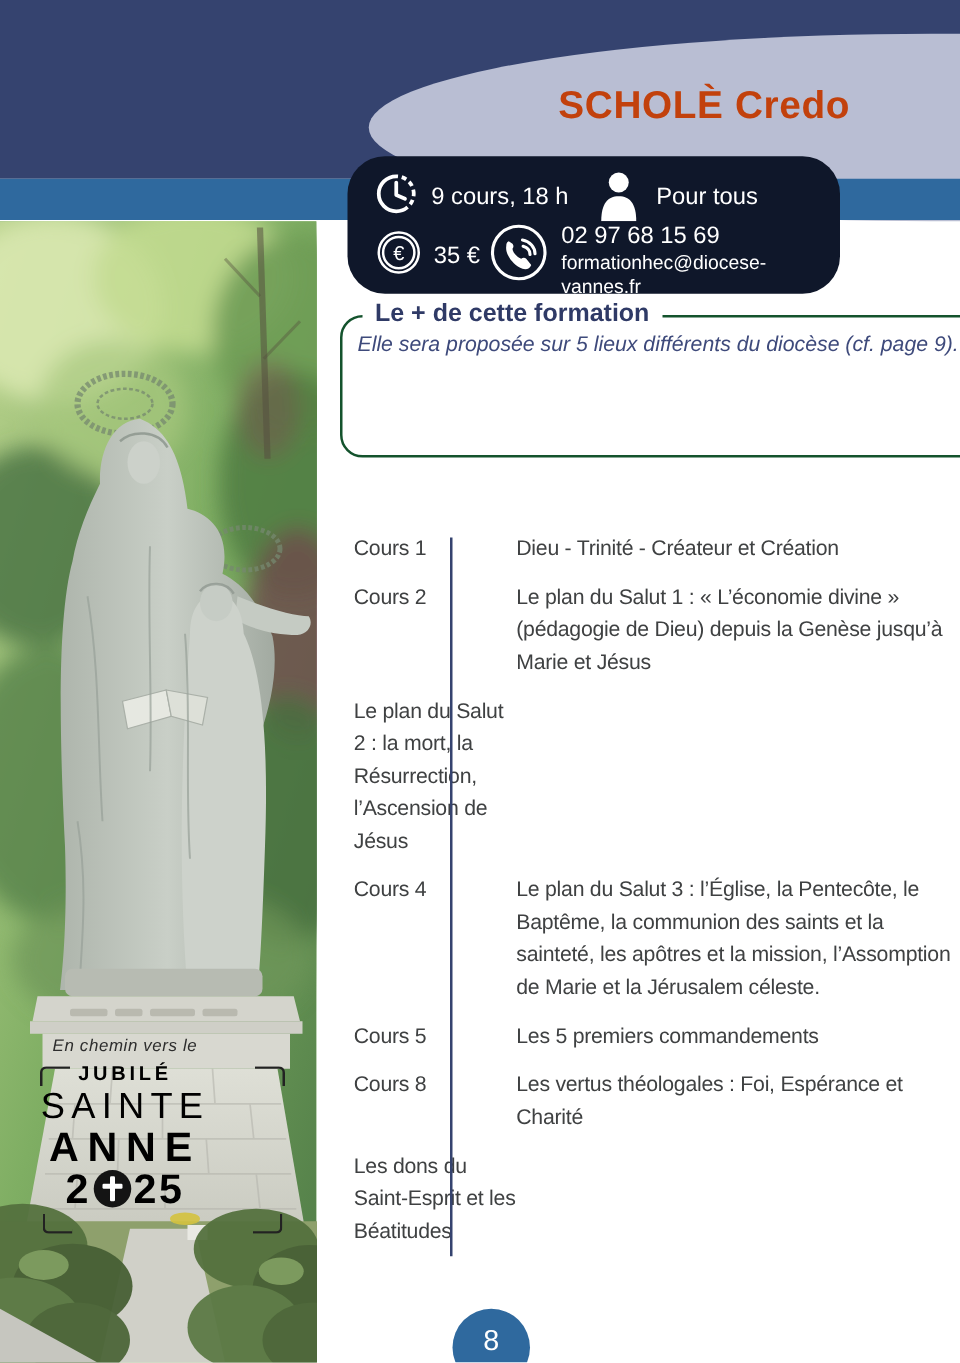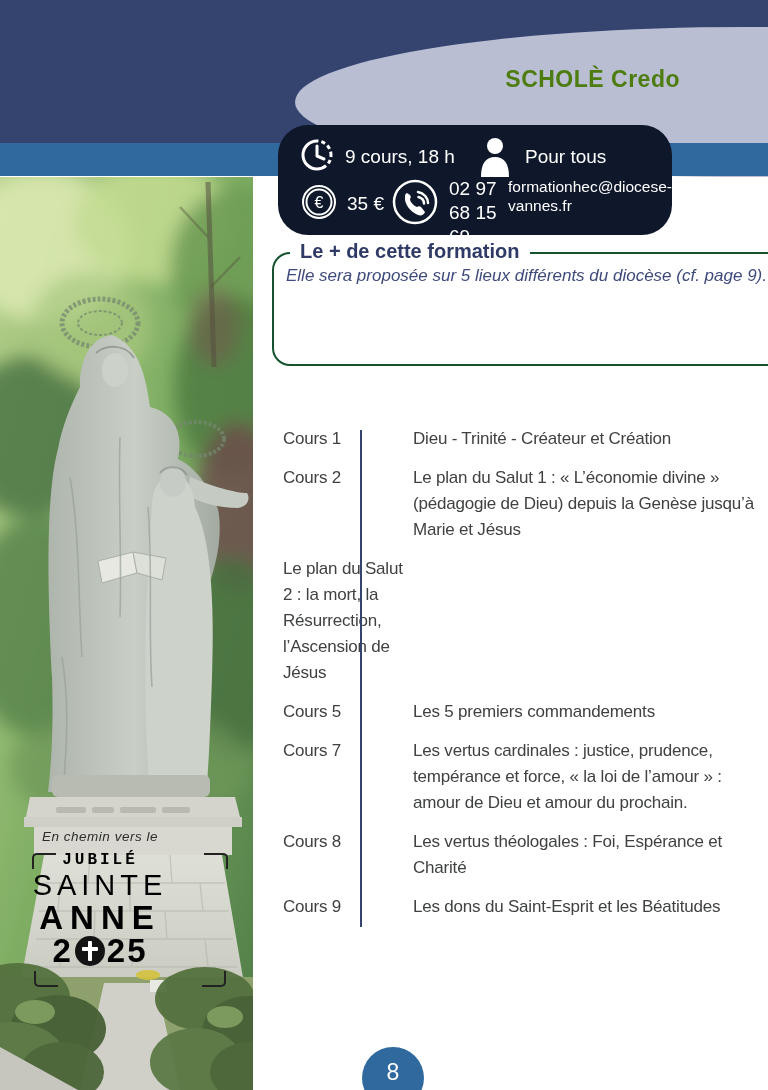--- a/index.html
+++ b/index.html
@@ -4,32 +4,32 @@
 <style>
   html,body{margin:0;padding:0;}
   body{font-family:"Liberation Sans",sans-serif;background:#ffffff;}
   .page{position:relative;width:768px;height:1090px;overflow:hidden;background:#ffffff;}
 
   
   .navy-header{position:absolute;left:0;top:0;width:768px;height:143px;background:#35436F;}
   .header-ellipse{position:absolute;left:295px;top:27px;width:900px;height:150px;border-radius:50%;background:#B9BED3;}
   .header-band{position:absolute;left:0;top:143px;width:768px;height:33px;background:#2F699E;}
   .page-title{position:absolute;left:430px;top:66px;width:250px;text-align:right;
-    font-size:23px;font-weight:700;letter-spacing:.5px;color:#4d7c0f;}
+    font-size:31px;font-weight:700;letter-spacing:.5px;color:#c2410c;}
 
   
   .info-box{position:absolute;left:278px;top:125px;width:394px;height:110px;background:#0f172a;
     border-radius:30px;color:#fff;z-index:5;}
   .ib-group{position:absolute;display:flex;align-items:center;gap:9px;}
   .ib-duration{left:20px;top:11px;}
   .ib-audience{left:196px;top:8px;}
   .ib-price{left:22px;top:58px;}
   .ib-contact{left:112px;top:52px;align-items:flex-start;}
   .ib-label{font-size:19px;white-space:nowrap;}
-  .contact-col{display:flex;flex-direction:row;line-height:1.25;}
+  .contact-col{display:flex;flex-direction:column;line-height:1.25;}
   .contact-col .phone{font-size:19px;}
   .contact-col .email{font-size:15.5px;}
   .icon-svg{display:block;}
 
   
   .formation-box{position:absolute;left:272px;top:252px;width:564px;height:114px;
     border:2px solid #14532d;border-radius:18px;box-sizing:border-box;z-index:4;background:transparent;}
   .formation-title{position:absolute;top:-14px;left:16px;background:#ffffff;padding:0 10px;
     font-size:20px;font-weight:700;color:#2F3A66;white-space:nowrap;}
   .formation-body{padding:9px 12px 0 12px;font-style:italic;color:#3E4A7B;font-size:17px;line-height:25px;}
@@ -48,21 +48,21 @@
     background:#2F699E;color:#ffffff;font-size:23px;display:flex;justify-content:center;align-items:flex-start;
     padding-top:0;box-sizing:border-box;}
   .page-num span{margin-top:12px;}
 
   
   .photo{position:absolute;left:0;top:177px;width:253px;height:913px;overflow:hidden;background:#7fae63;}
   .photo svg{position:absolute;left:0;top:0;}
   .tagline{position:absolute;left:0;top:652px;width:200px;text-align:center;
     font-style:italic;font-size:13.5px;letter-spacing:.5px;color:#2d2d2d;}
   .jubile{position:absolute;left:0;top:674px;width:200px;text-align:center;
-    font-size:16px;font-weight:700;letter-spacing:3px;font-family:Liberation Mono, monospace;}
+    font-size:16px;font-weight:700;letter-spacing:3px;}
   .sainte{position:absolute;left:0;top:692px;width:200px;text-align:center;
     font-size:29px;font-weight:400;letter-spacing:5px;}
   .anne{position:absolute;left:0;top:722px;width:200px;text-align:center;
     font-size:33px;font-weight:700;letter-spacing:7px;}
   .year-row{position:absolute;left:0;top:755px;width:200px;display:flex;justify-content:center;
     align-items:center;gap:2px;font-size:33px;font-weight:700;letter-spacing:2px;}
   .logo-circle{position:relative;width:30px;height:30px;border-radius:50%;background:#141414;display:inline-block;}
   .logo-circle .cv{position:absolute;left:13px;top:5px;width:4px;height:20px;background:#fff;border-radius:1px;}
   .logo-circle .ch{position:absolute;left:7px;top:11px;width:16px;height:4px;background:#fff;border-radius:1px;}
   .bracket{position:absolute;width:22px;height:14px;}
@@ -140,33 +140,32 @@
       <div class="course-desc">Dieu - Trinité - Créateur et Création</div>
     </div>
     <div class="course-row">
       <div class="course-label">Cours 2</div>
       <div class="course-desc">Le plan du Salut 1 : « L’économie divine » (pédagogie de Dieu) depuis la Genèse jusqu’à Marie et Jésus</div>
     </div>
     <div class="course-row">
       <div class="course-desc">Le plan du Salut 2 : la mort, la Résurrection, l’Ascension de Jésus</div>
     </div>
     <div class="course-row">
+      <div class="course-label">Cours 4</div>
+      <div class="course-desc">Le plan du Salut 3 : l’Église, la Pentecôte, le Baptême, la communion des saints et la sainteté, les apôtres et la mission, l’Assomption de Marie et la Jérusalem céleste.</div>
+    </div>
+    <div class="course-row">
       <div class="course-label">Cours 5</div>
       <div class="course-desc">Les 5 premiers commandements</div>
     </div>
     <div class="course-row">
-      <div class="course-label">Cours 7</div>
-      <div class="course-desc">Les vertus cardinales : justice, prudence, tempérance et force, « la loi de l’amour » : amour de Dieu et amour du prochain.</div>
-    </div>
-    <div class="course-row">
       <div class="course-label">Cours 8</div>
       <div class="course-desc">Les vertus théologales : Foi, Espérance et Charité</div>
     </div>
     <div class="course-row">
-      <div class="course-label">Cours 9</div>
       <div class="course-desc">Les dons du Saint-Esprit et les Béatitudes</div>
     </div>
   </div>
 
   <div class="photo">
     <svg width="263" height="913" viewBox="0 0 263 913">
       <defs>
         <linearGradient id="bgG" x1="0" y1="0" x2="1" y2="1">
           <stop offset="0" stop-color="#b8d18c"></stop>
           <stop offset="0.45" stop-color="#7fae63"></stop>

